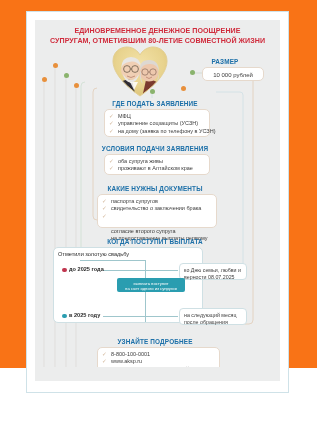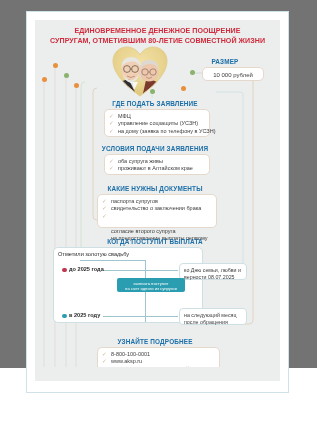--- a/index.html
+++ b/index.html
@@ -8,21 +8,21 @@
     background: #ffffff;
     width: 317px;
     height: 448px;
     overflow: hidden;
     font-family: "Liberation Sans", sans-serif;
   }
   #page {
     position: relative;
     width: 317px;
     height: 368px;
-    background: #737373;
+    background: #f97316;
   }
   
   .outer-frame {
     position: absolute;
     left: 26px;
     top: 11px;
     width: 263px;
     height: 382px;
     border: 1px solid #cfe2e8;
     background: #ffffff;

